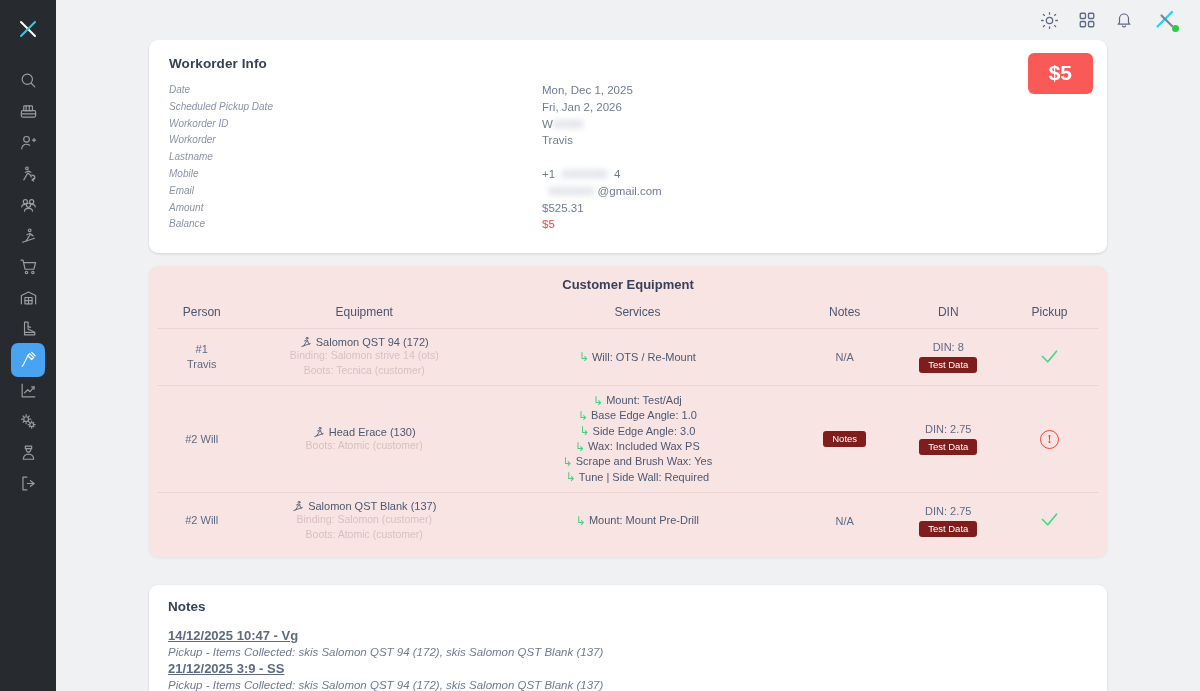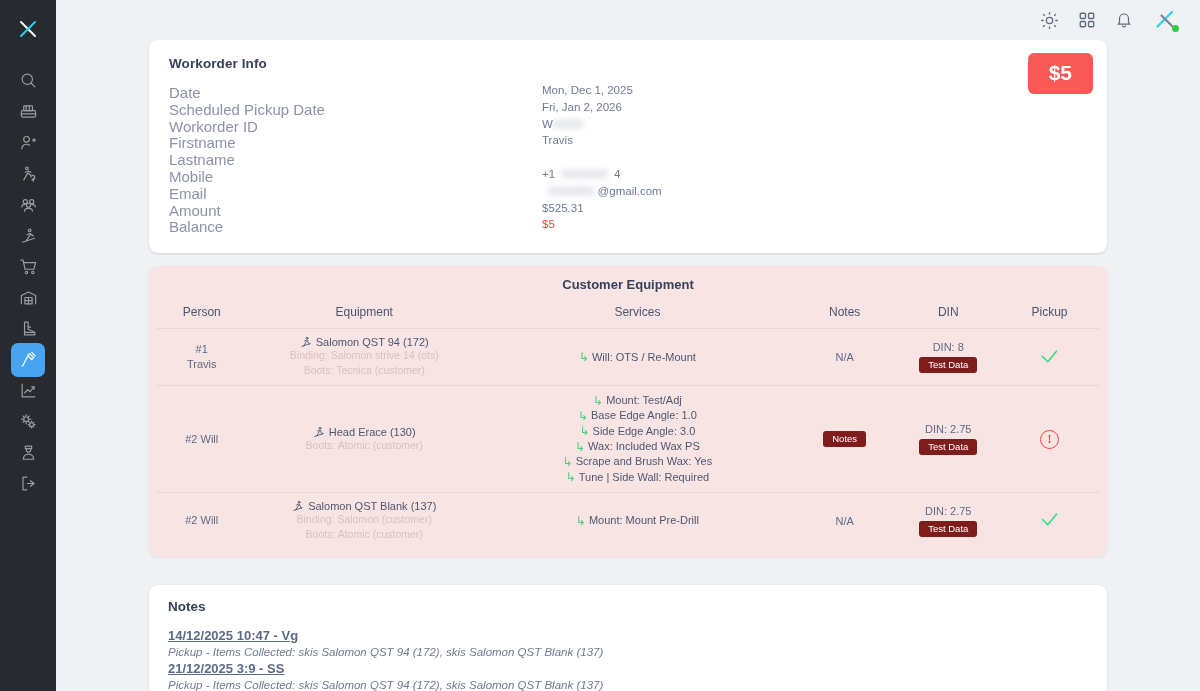--- a/index.html
+++ b/index.html
@@ -60,21 +60,21 @@
   
   .wo-card { padding: 16px 20px 18px 20px; margin-bottom: 13px; }
   .wo-title {
     font-size: 13.5px; font-weight: bold; color: #37415a;
     letter-spacing: .1px; margin-bottom: 13px;
   }
   .wo-rows { display: flex; flex-direction: column; }
   .wo-row { display: flex; height: 16.8px; align-items: flex-start; }
   .wo-label {
     width: 373px; flex: 0 0 373px;
-    font-size: 15px; color: #8c93a8;
+    font-size: 10px; color: #8c93a8; font-style: italic;
   }
   .wo-value { font-size: 11.5px; color: #6f7b93; }
   .wo-value.danger { color: #f2453d; }
   .blurred { filter: blur(3.2px); color: #9aa2b5; }
 
   .amount-badge {
     position: absolute; top: 13px; right: 14px;
     background: #f95a57; color: #ffffff;
     font-size: 21px; font-weight: bold;
     border-radius: 6px;
@@ -351,21 +351,21 @@
             </div>
             <div class="wo-row">
               <div class="wo-label">Scheduled Pickup Date</div>
               <div class="wo-value">Fri, Jan 2, 2026</div>
             </div>
             <div class="wo-row">
               <div class="wo-label">Workorder ID</div>
               <div class="wo-value"><span>W</span><span class="blurred">XXXX</span></div>
             </div>
             <div class="wo-row">
-              <div class="wo-label">Firstname</div>
+              <div class="wo-label">Workorder</div>
               <div class="wo-value">Travis</div>
             </div>
             <div class="wo-row">
               <div class="wo-label">Lastname</div>
               <div class="wo-value"></div>
             </div>
             <div class="wo-row">
               <div class="wo-label">Mobile</div>
               <div class="wo-value"><span>+1</span><span class="blurred">&nbsp;&nbsp;XXXXXX&nbsp;&nbsp;</span><span>4</span></div>
             </div>

